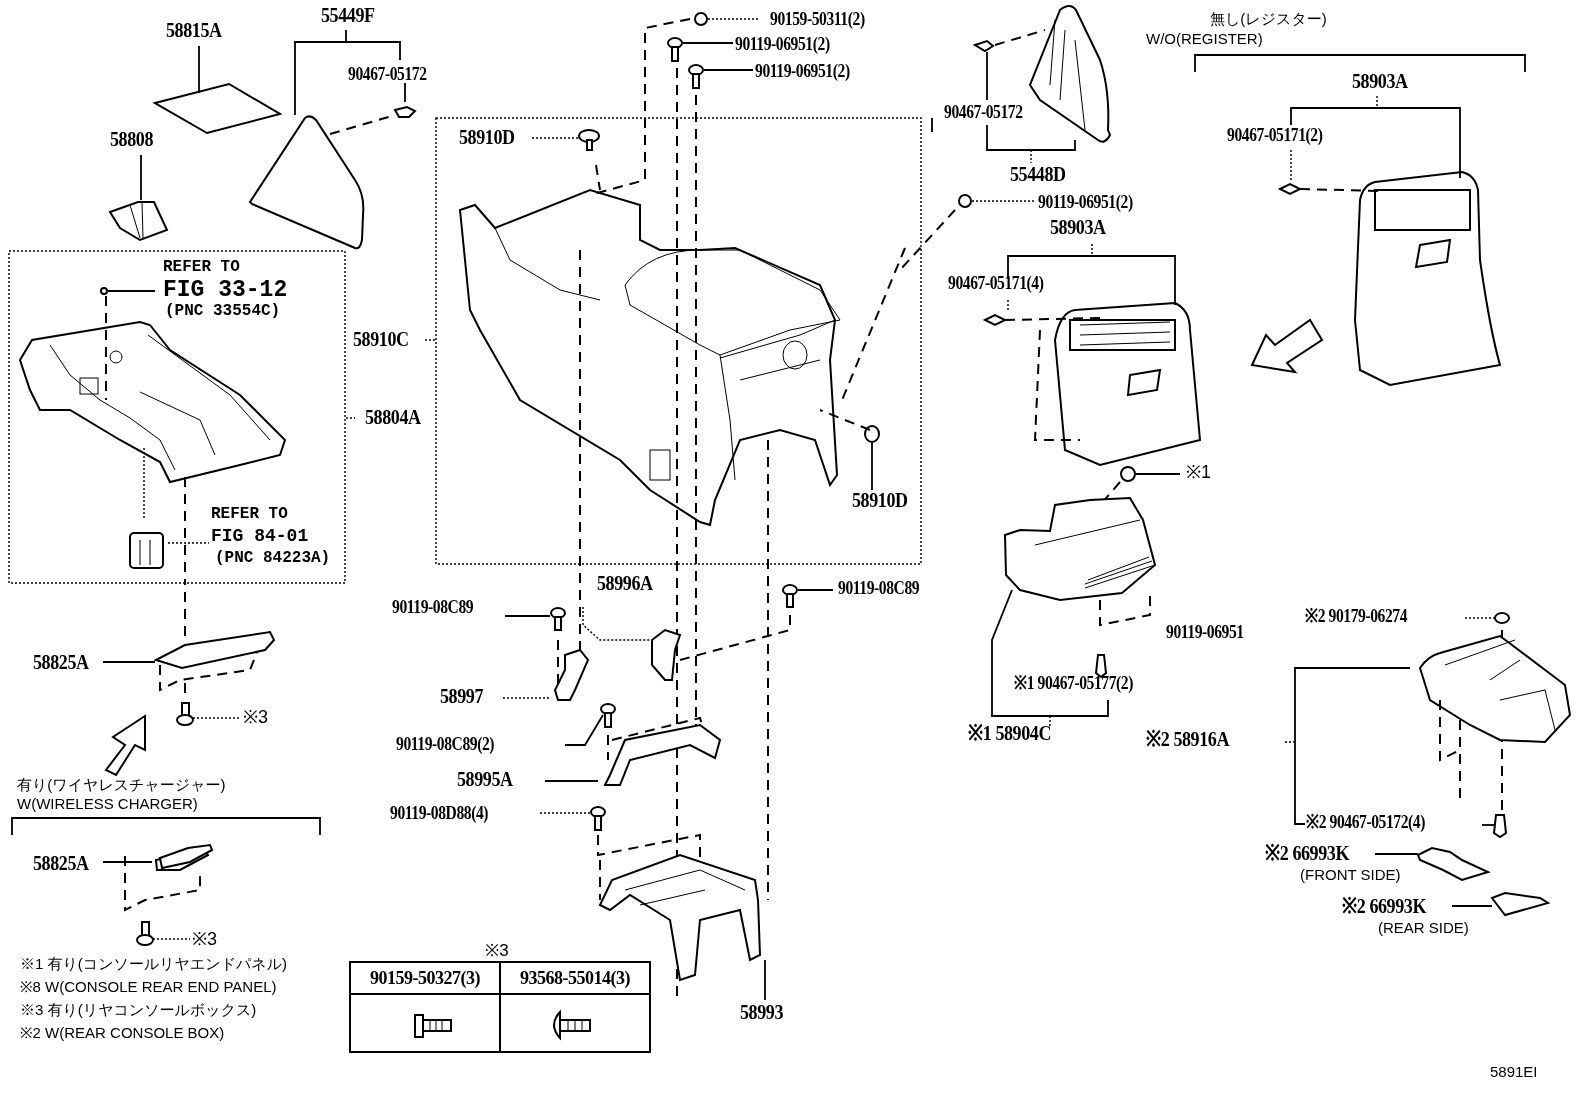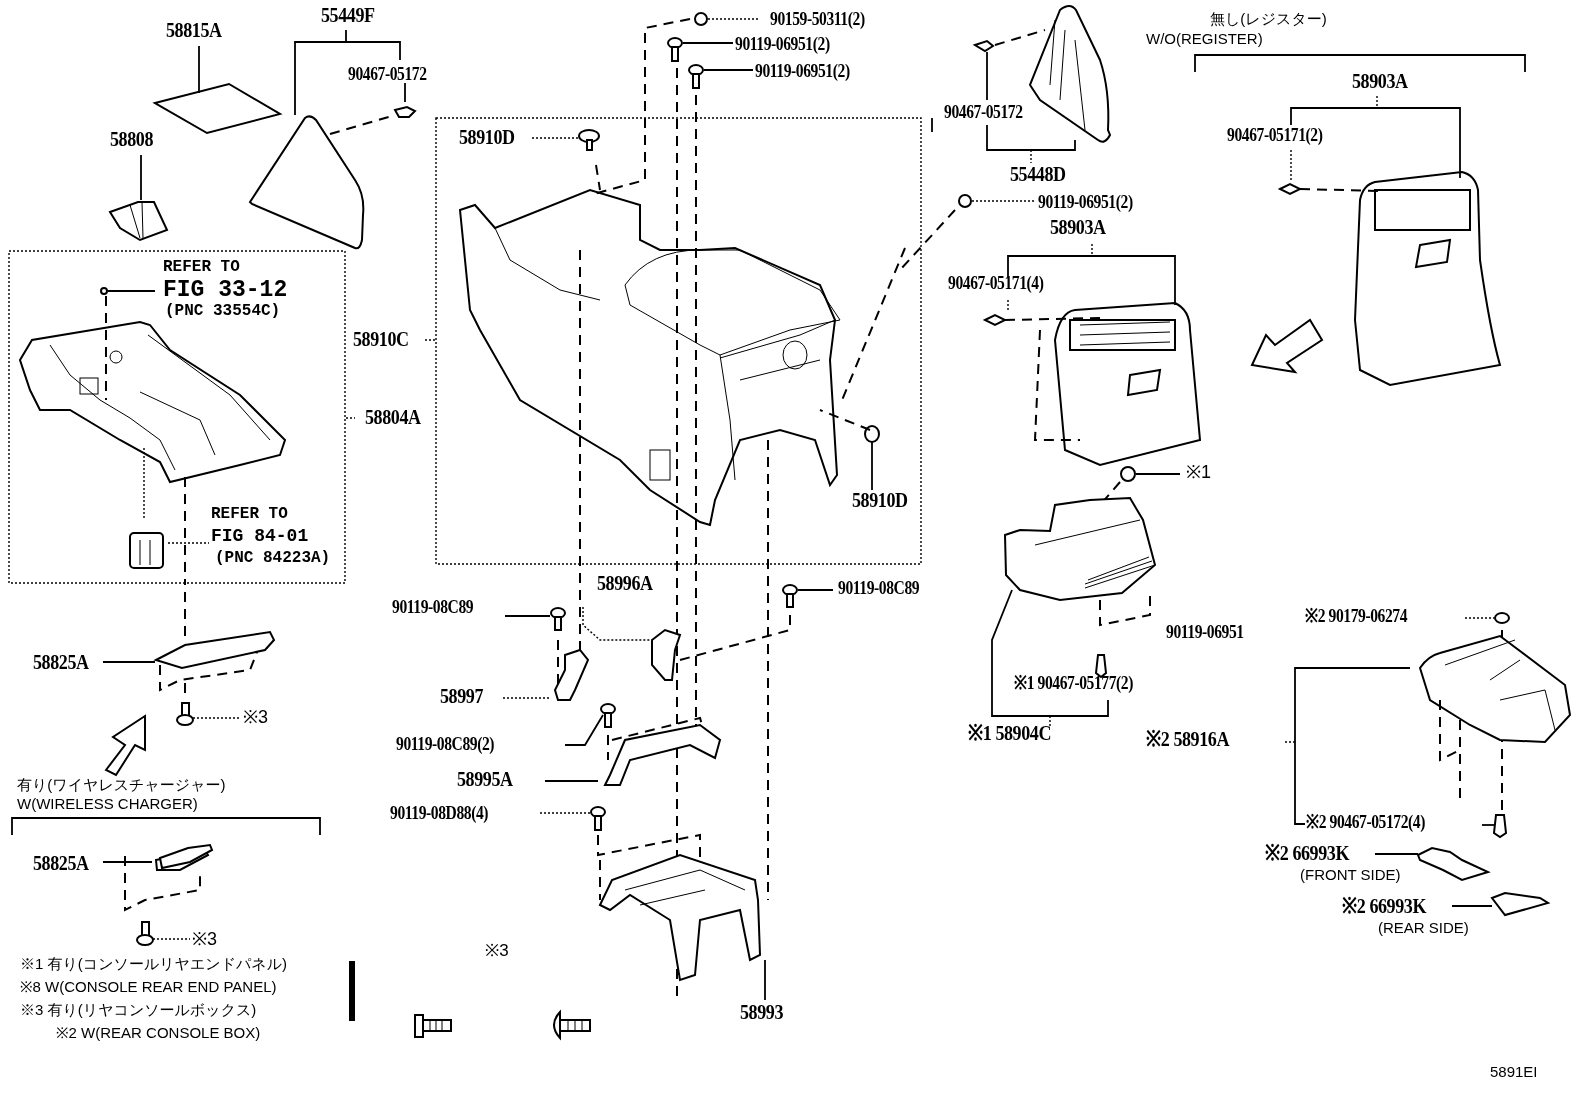--- a/index.html
+++ b/index.html
@@ -335,25 +335,29 @@
 <div class="lbl big" style="left:33px;top:652px;">58825A</div>
 <div class="note" style="left:243px;top:708px;font-size:18px;">※3</div>
 <div class="note" style="left:17px;top:776px;">有り(ワイヤレスチャージャー)</div>
 <div class="note" style="left:17px;top:795px;">W(WIRELESS CHARGER)</div>
 <div class="lbl big" style="left:33px;top:853px;">58825A</div>
 <div class="note" style="left:192px;top:930px;font-size:18px;">※3</div>
 
 <div class="note" style="left:20px;top:955px;">※1 有り(コンソールリヤエンドパネル)</div>
 <div class="note" style="left:20px;top:978px;">※8 W(CONSOLE REAR END PANEL)</div>
 <div class="note" style="left:20px;top:1001px;">※3 有り(リヤコンソールボックス)</div>
-<div class="note" style="left:20px;top:1024px;margin-left:36px;">※2 W(REAR CONSOLE BOX)</div>
+<div class="note" style="left:20px;top:1024px;">※2 W(REAR CONSOLE BOX)</div>
 
 <div class="note" style="left:485px;top:942px;font-size:17px;">※3</div>
 <table class="fastener">
   <tbody>
+      <tr>
+    <td class="h">90159-50327(3)</td>
+    <td class="h">93568-55014(3)</td>
+  </tr>
   <tr>
     <td class="i"></td>
     <td class="i"></td>
   </tr>
 </tbody>
   </table>
 
 <div class="lbl" style="left:1305px;top:606px;">※2 90179-06274</div>
 <div class="lbl" style="left:1166px;top:622px;">90119-06951</div>
 <div class="lbl big" style="left:1146px;top:729px;">※2 58916A</div>

